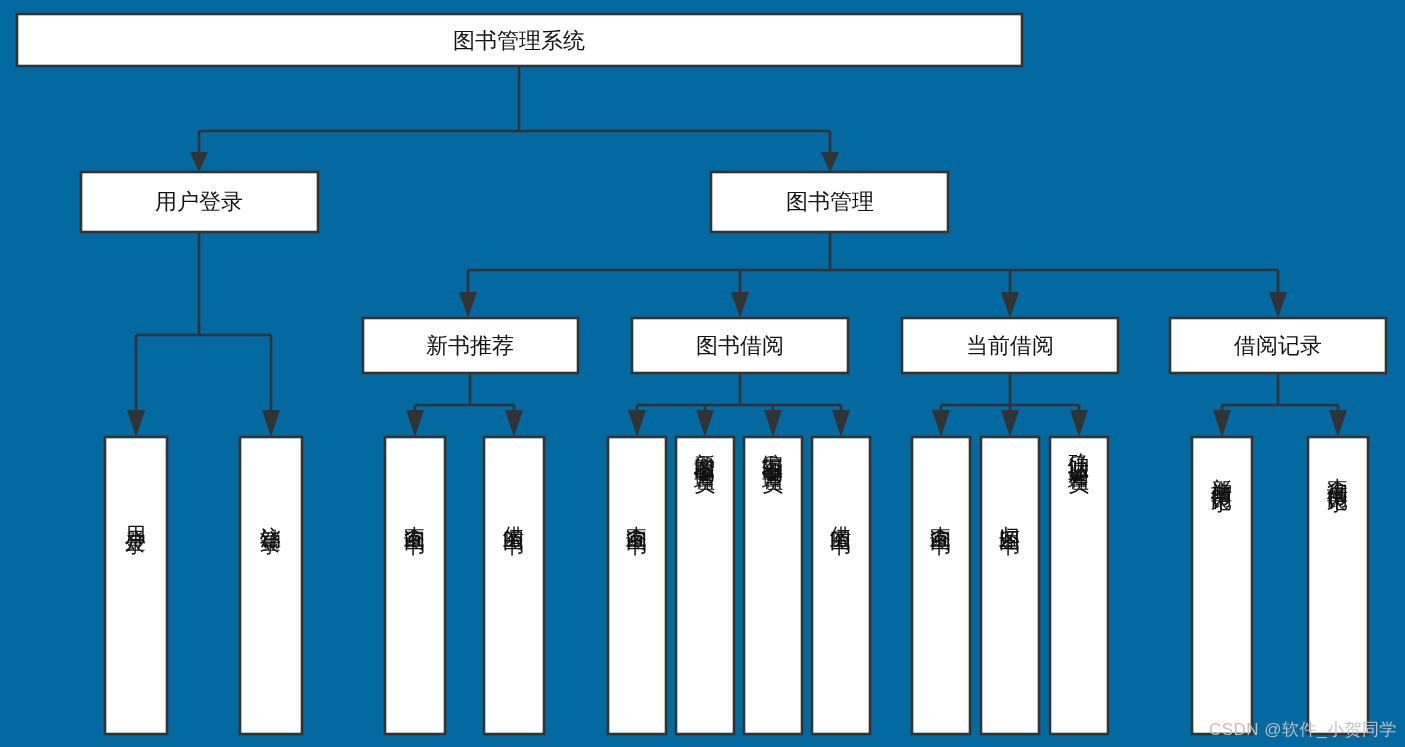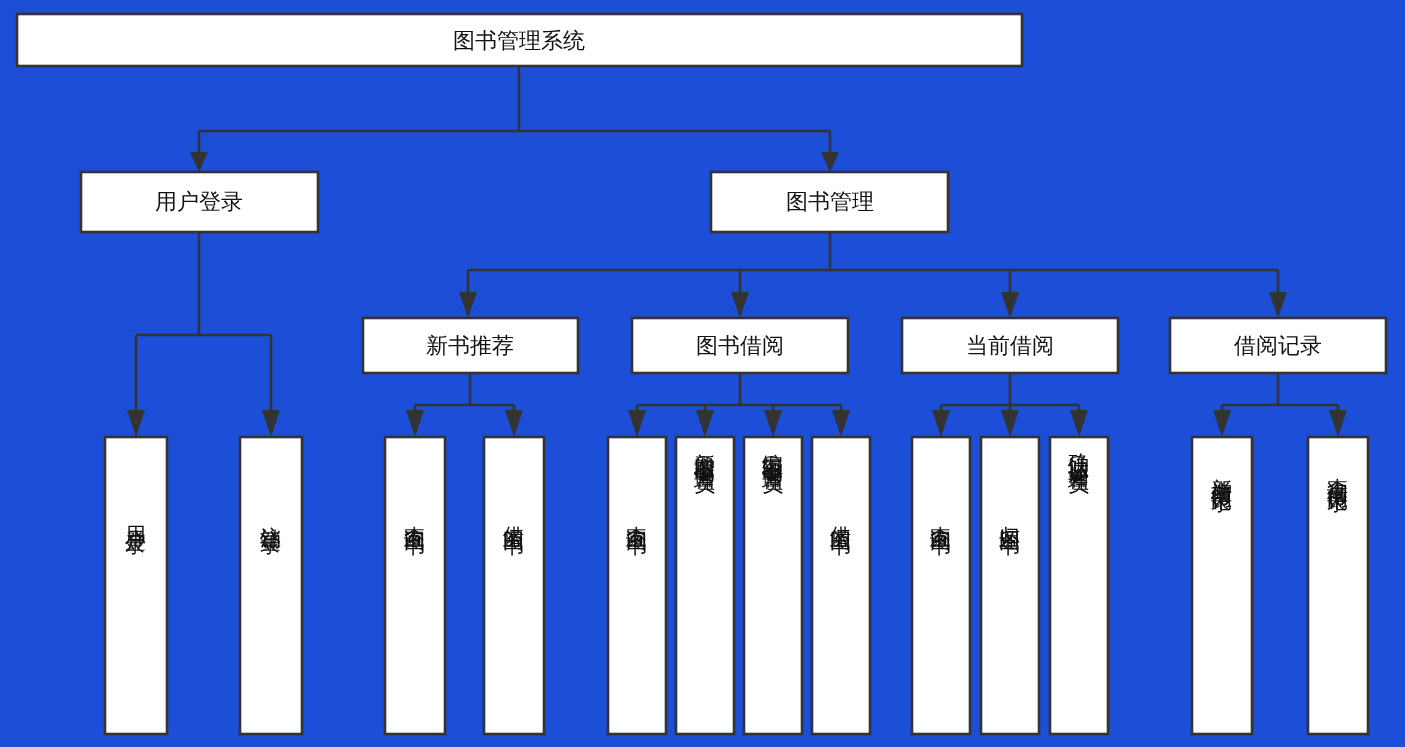--- a/index.html
+++ b/index.html
@@ -10,21 +10,21 @@
   body {
     width: 1405px;
     height: 747px;
     overflow: hidden;
     font-family: "Liberation Sans", "DejaVu Sans", sans-serif;
   }
   #diagram-root {
     position: relative;
     width: 1405px;
     height: 747px;
-    background: #1d4ed8;
+    background: #0369a1;
   }
   svg.flow {
     position: absolute;
     top: 0;
     left: 0;
     width: 1405px;
     height: 747px;
   }
   .node-box {
     fill: #ffffff;
@@ -225,14 +225,15 @@
       <rect class="node-box" x="1192" y="437" width="60" height="297"></rect>
       <text class="node-label-v" x="1222" y="470">新增借阅记录</text>
     </g>
     <g>
       <rect class="node-box" x="1308" y="437" width="60" height="297"></rect>
       <text class="node-label-v" x="1338" y="470">查询借阅记录</text>
     </g>
 
   </svg>
 
+  <div class="watermark">CSDN @软件_小贺同学</div>
 
 </div>
 
 </body></html>

